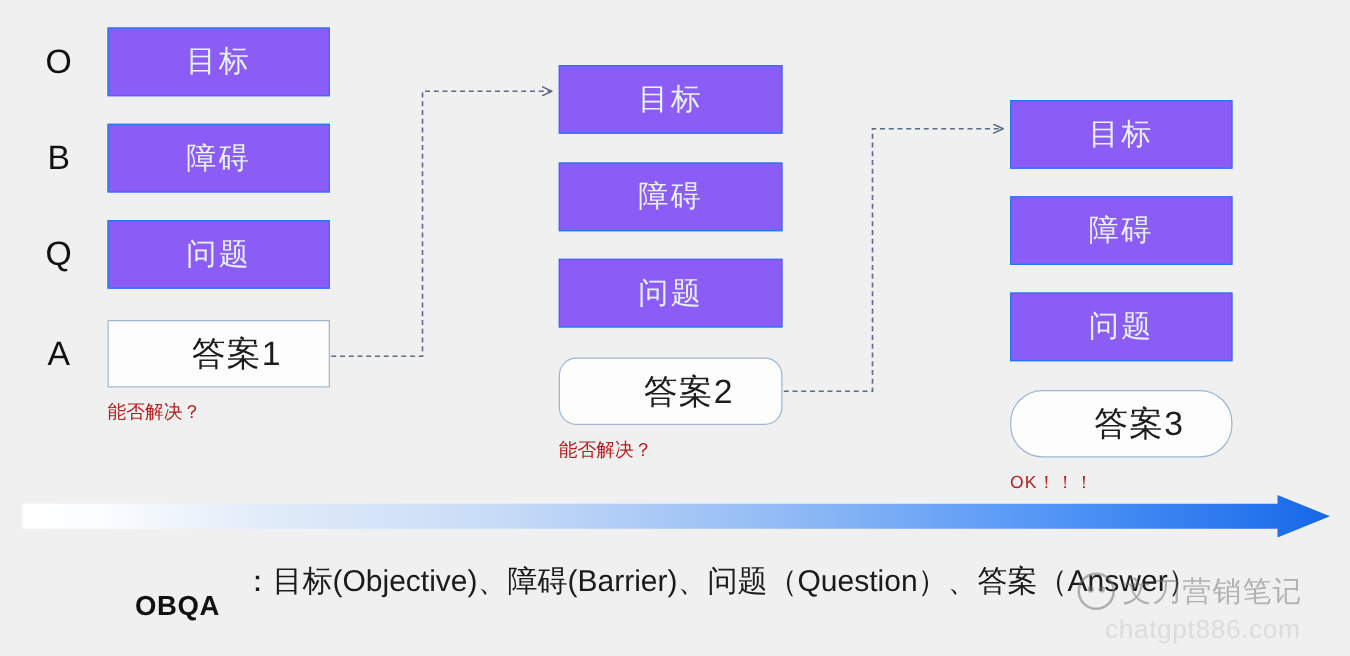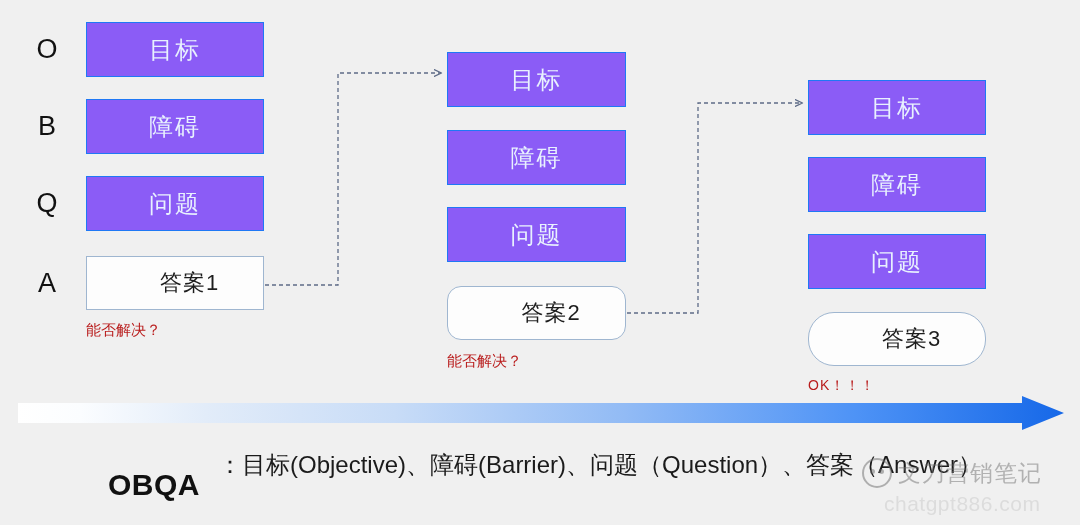--- a/index.html
+++ b/index.html
@@ -44,21 +44,21 @@
   .box.filled {
     background: #8b5cf6;
     color: #e8f1fe;
     font-size: 24px;
     letter-spacing: 2px;
     border: 1px solid #1f78f5;
   }
   .box.outlined {
     background: #fdfdfd;
     color: #1d1d1d;
-    font-size: 22px;
+    font-size: 27px;
     border: 1px solid #9fb6d0;
     letter-spacing: 1px;
     padding-left: 29px;
   }
   .caption {
     position: absolute;
     font-size: 15px;
     color: #b91c1c;
     text-align: left;
     line-height: 1;
@@ -91,21 +91,21 @@
     top: 443px;
     width: 1080px;
     height: 44px;
     display: flex;
     align-items: center;
     padding-left: 108px;
     box-sizing: border-box;
     white-space: nowrap;
   }
   #legend .legend-key {
-    font-size: 30px;
+    font-size: 22px;
     font-weight: bold;
     color: #111111;
     letter-spacing: 0.5px;
     margin-top: 40px;
   }
   #legend .legend-body {
     font-size: 24px;
     color: #1b1b1b;
     margin-left: 18px;
     letter-spacing: 0px;

